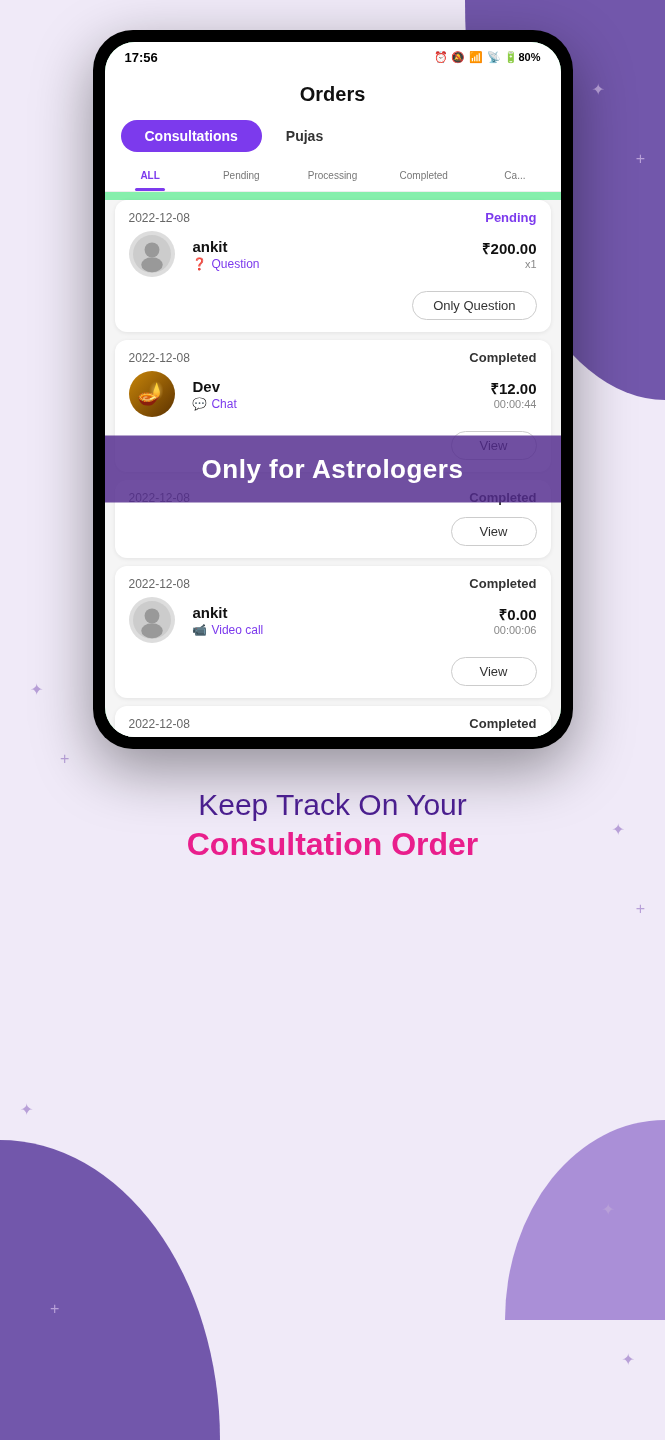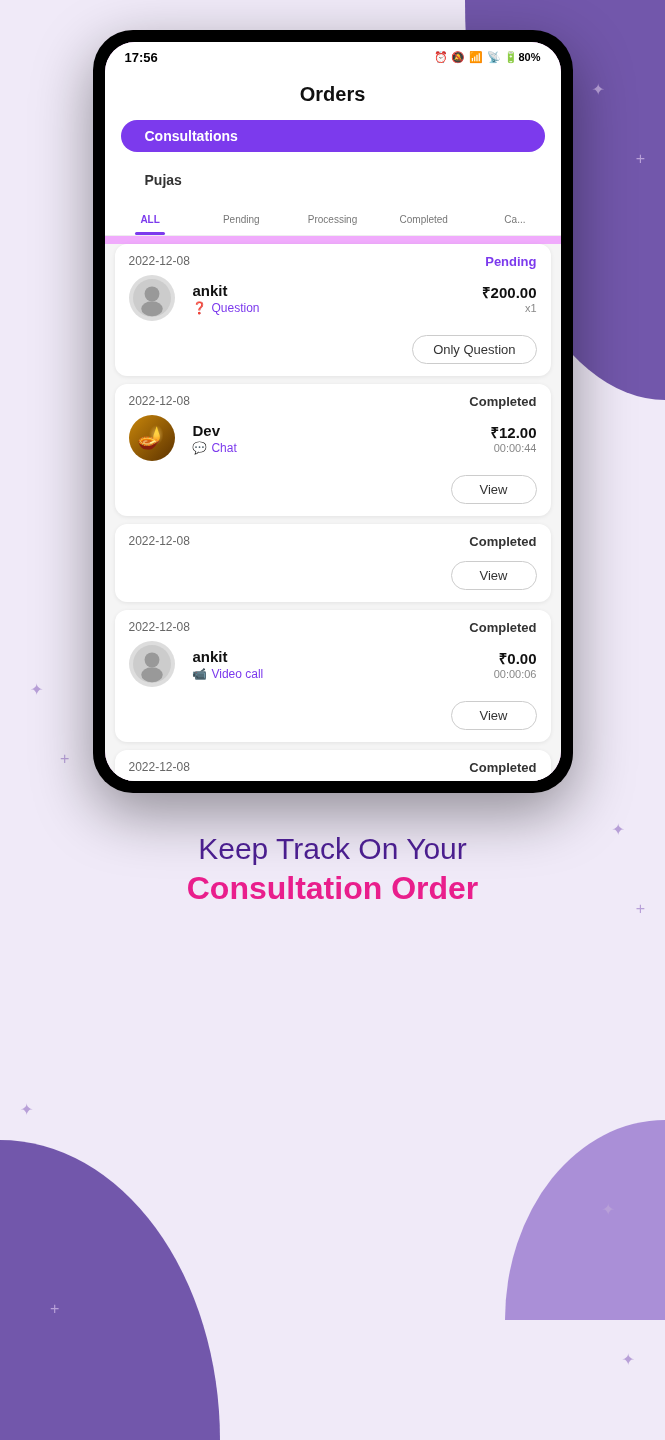--- a/index.html
+++ b/index.html
@@ -61,21 +61,21 @@
       width: 480px;
       background: #000;
       border-radius: 40px;
       padding: 12px;
       box-shadow: 0 20px 60px rgba(0,0,0,0.4);
       position: relative;
       z-index: 2;
     }
 
     .phone-screen {
-      background: #f0abfc;
+      background: #86efac;
       border-radius: 30px;
       overflow: hidden;
       position: relative;
     }
 
     
     .status-bar {
       display: flex;
       justify-content: space-between;
       align-items: center;
@@ -94,23 +94,21 @@
       font-size: 20px;
       font-weight: 700;
       color: #111;
       background: #fff;
     }
 
     
     .main-tabs {
       display: flex;
       padding: 8px 16px;
-      gap: 12px;
-      background: #fff;
-      flex-direction: column;
+      background: #fff;
     }
     .main-tab {
       padding: 8px 24px;
       border-radius: 25px;
       font-size: 14px;
       font-weight: 600;
       cursor: pointer;
     }
     .main-tab.active {
       background: #7c3aed;
@@ -163,21 +161,21 @@
       background: #fff;
       margin: 8px 10px;
       border-radius: 12px;
       overflow: hidden;
       box-shadow: 0 1px 4px rgba(0,0,0,0.08);
     }
 
     .order-card-header {
       display: flex;
       justify-content: space-between;
-      align-items: flex-start;
+      align-items: center;
       padding: 10px 14px 6px;
       font-size: 12px;
       color: #666;
     }
     .order-status-pending { color: #7c3aed; font-weight: 600; font-size: 13px; }
     .order-status-completed { color: #333; font-weight: 600; font-size: 13px; }
 
     .order-main-row {
       display: flex;
       align-items: center;
@@ -419,20 +417,23 @@
               <div class="time-detail">00:00:44</div>
             </div>
           </div>
           <div class="order-action">
             <button class="view-btn">
               <span>View</span>
             </button>
           </div>
         </div>
 
+        <div class="watermark-banner">
+          <span>Only for Astrologers</span>
+        </div>
 
         <div class="order-card">
           <div class="order-card-header">
             <span>2022-12-08</span>
             <span class="order-status-completed">Completed</span>
           </div>
           <div class="order-action">
             <button class="view-btn">
               <span>View</span>
             </button>

